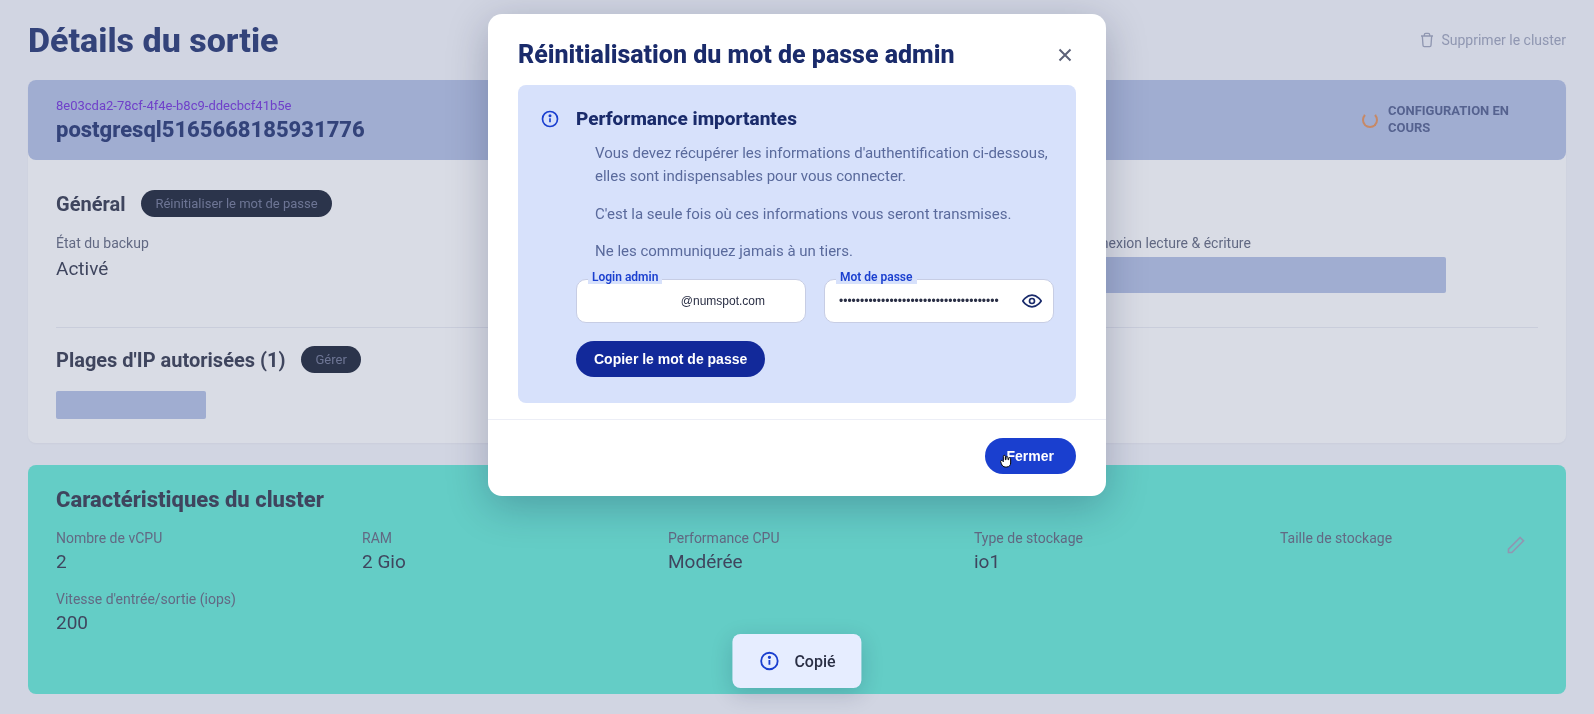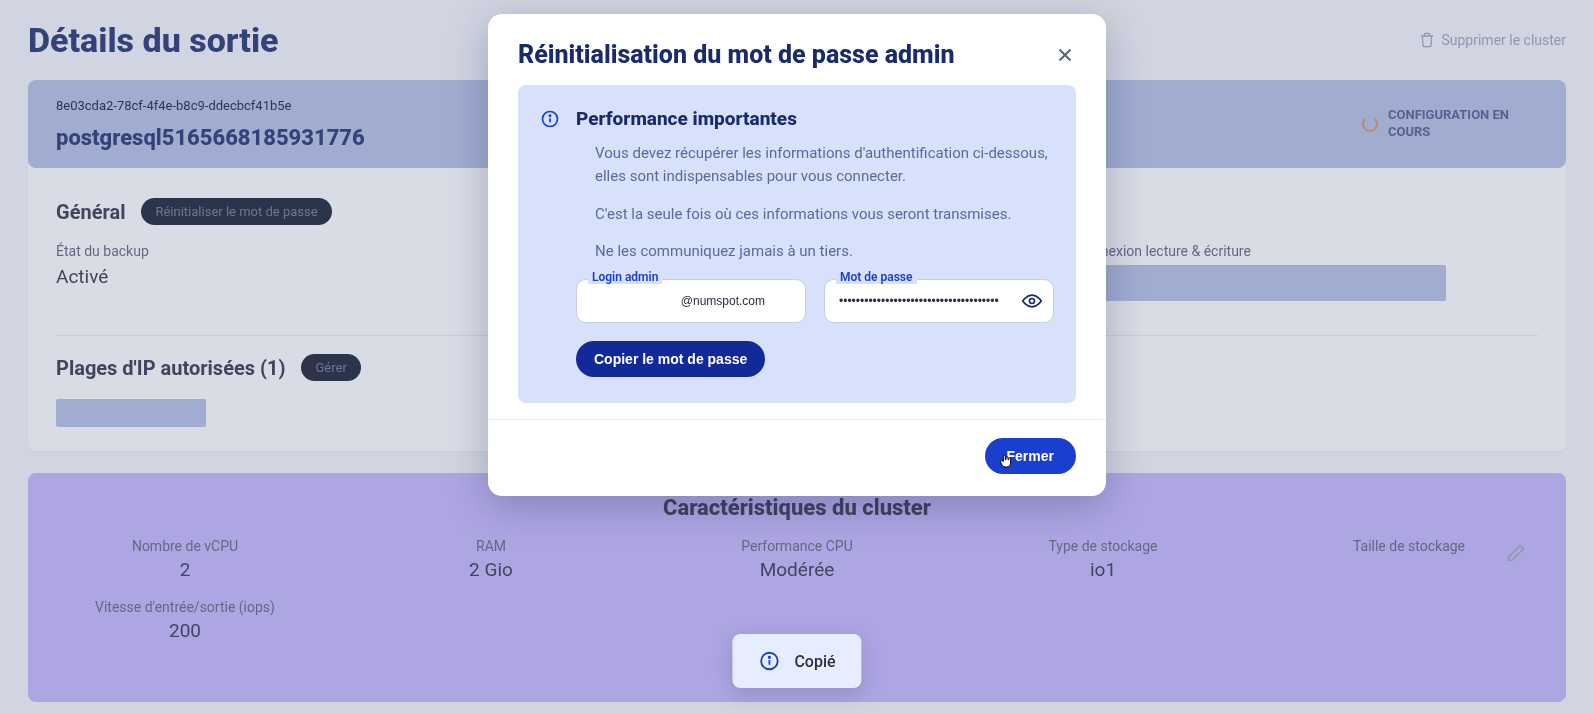--- a/index.html
+++ b/index.html
@@ -17,39 +17,39 @@
     .page-title { font-size: 34px; font-weight: 800; color: #1a2b6b; }
     .delete-btn { color: #9aa0b8; font-size: 14px; display: flex; align-items: center; gap: 6px; }
     .trash-icon { width: 16px; height: 16px; }
     .main-card {
       background: #fff; border-radius: 8px; box-shadow: 0 1px 2px rgba(0,0,0,0.04);
     }
     .cluster-strip {
       display: flex; justify-content: space-between; align-items: center;
       background: #b0bee4; border-radius: 8px; padding: 18px 28px; margin-bottom: 12px;
     }
-    .cluster-id-top { color: #0f172a; font-size: 13px; margin-bottom: 12px; }
+    .cluster-id-top { color: #6d28d9; font-size: 13px; margin-bottom: 4px; }
     .cluster-name { color: #1a2b6b; font-size: 22px; font-weight: 800; }
     .status-chip { display: flex; align-items: center; gap: 10px; }
     .spinner {
       width: 16px; height: 16px; border: 2px solid #e58c50; border-top-color: transparent;
       border-radius: 50%;
     }
     .status-txt { color: #495688; font-size: 13px; font-weight: 700; max-width: 150px; line-height: 1.3; }
     .section { padding: 18px 28px 24px 28px; }
     .section-head { display: flex; align-items: center; gap: 16px; margin-bottom: 18px; }
     .section-title { font-size: 20px; font-weight: 700; color: #2a2f45; }
     .pill { background: #0f172a; color: #6a7190; border-radius: 999px; padding: 6px 14px; font-size: 13px; }
     .row3 { display: grid; grid-template-columns: repeat(3, 1fr); gap: 24px 48px; }
     .lbl { color: #5a6078; font-size: 14px; margin-bottom: 6px; }
     .val { color: #2a2f45; font-size: 19px; }
     .placeholder-bar { background: #b0bee4; height: 36px; width: 370px; border-radius: 2px; margin-top: 6px; }
     .placeholder-sm { background: #b0bee4; height: 28px; width: 150px; border-radius: 2px; }
     hr.hr { border: none; border-top: 1px solid #e9eaf2; margin: 10px 28px 0 28px; }
-    .char-card { margin-top: 22px; background:#c4b5fd; border-radius:8px; padding: 22px 28px 60px 28px; position:relative;text-align:center; }
+    .char-card { margin-top: 22px; background:#5eead4; border-radius:8px; padding: 22px 28px 60px 28px; position:relative; }
     .char-title { font-size: 22px; font-weight: 800; color: #2a2f45; margin-bottom: 18px; }
     .edit-icon { position:absolute; top: 70px; right: 40px; color:#9aa0b8; }
     .row3b { display: grid; grid-template-columns: repeat(5, 1fr); gap: 18px 48px; }
     .grp .lbl { margin-bottom: 4px; }
     
     .overlay { position: absolute; inset: 0; background: rgba(120,128,160,0.28); }
     
     .modal {
       position: absolute; top: 14px; left: 50%; transform: translateX(-50%);
       width: 618px; background: #fff; border-radius: 14px; box-shadow: 0 10px 40px rgba(10,20,60,0.25);

